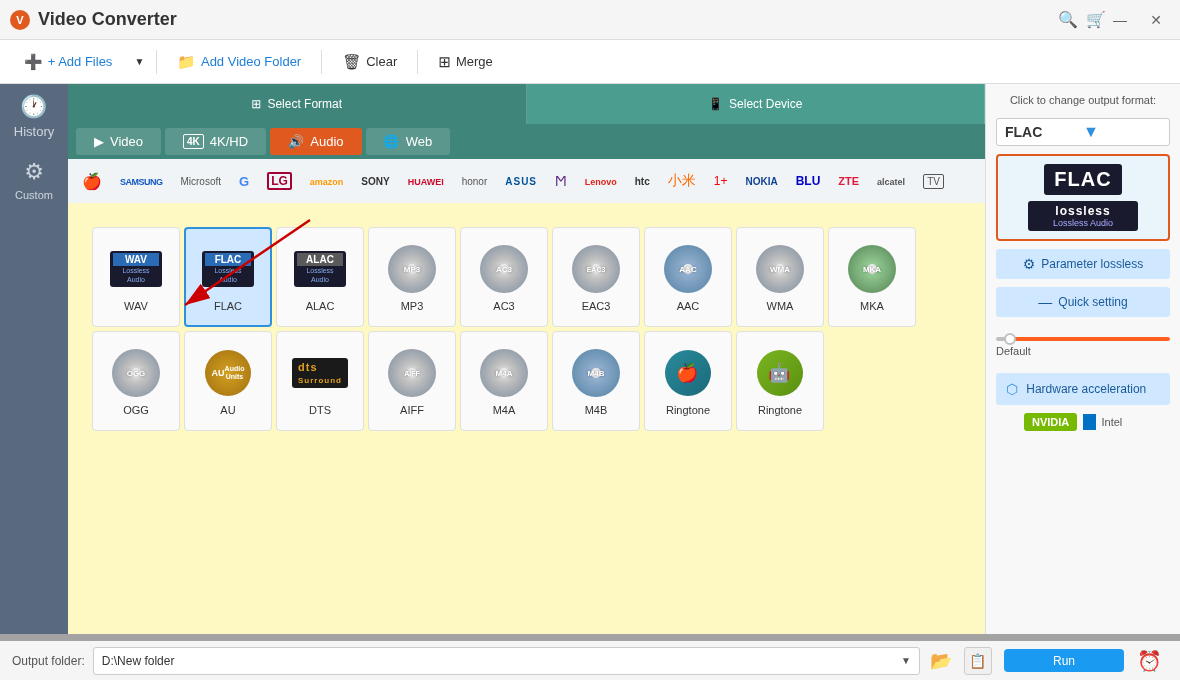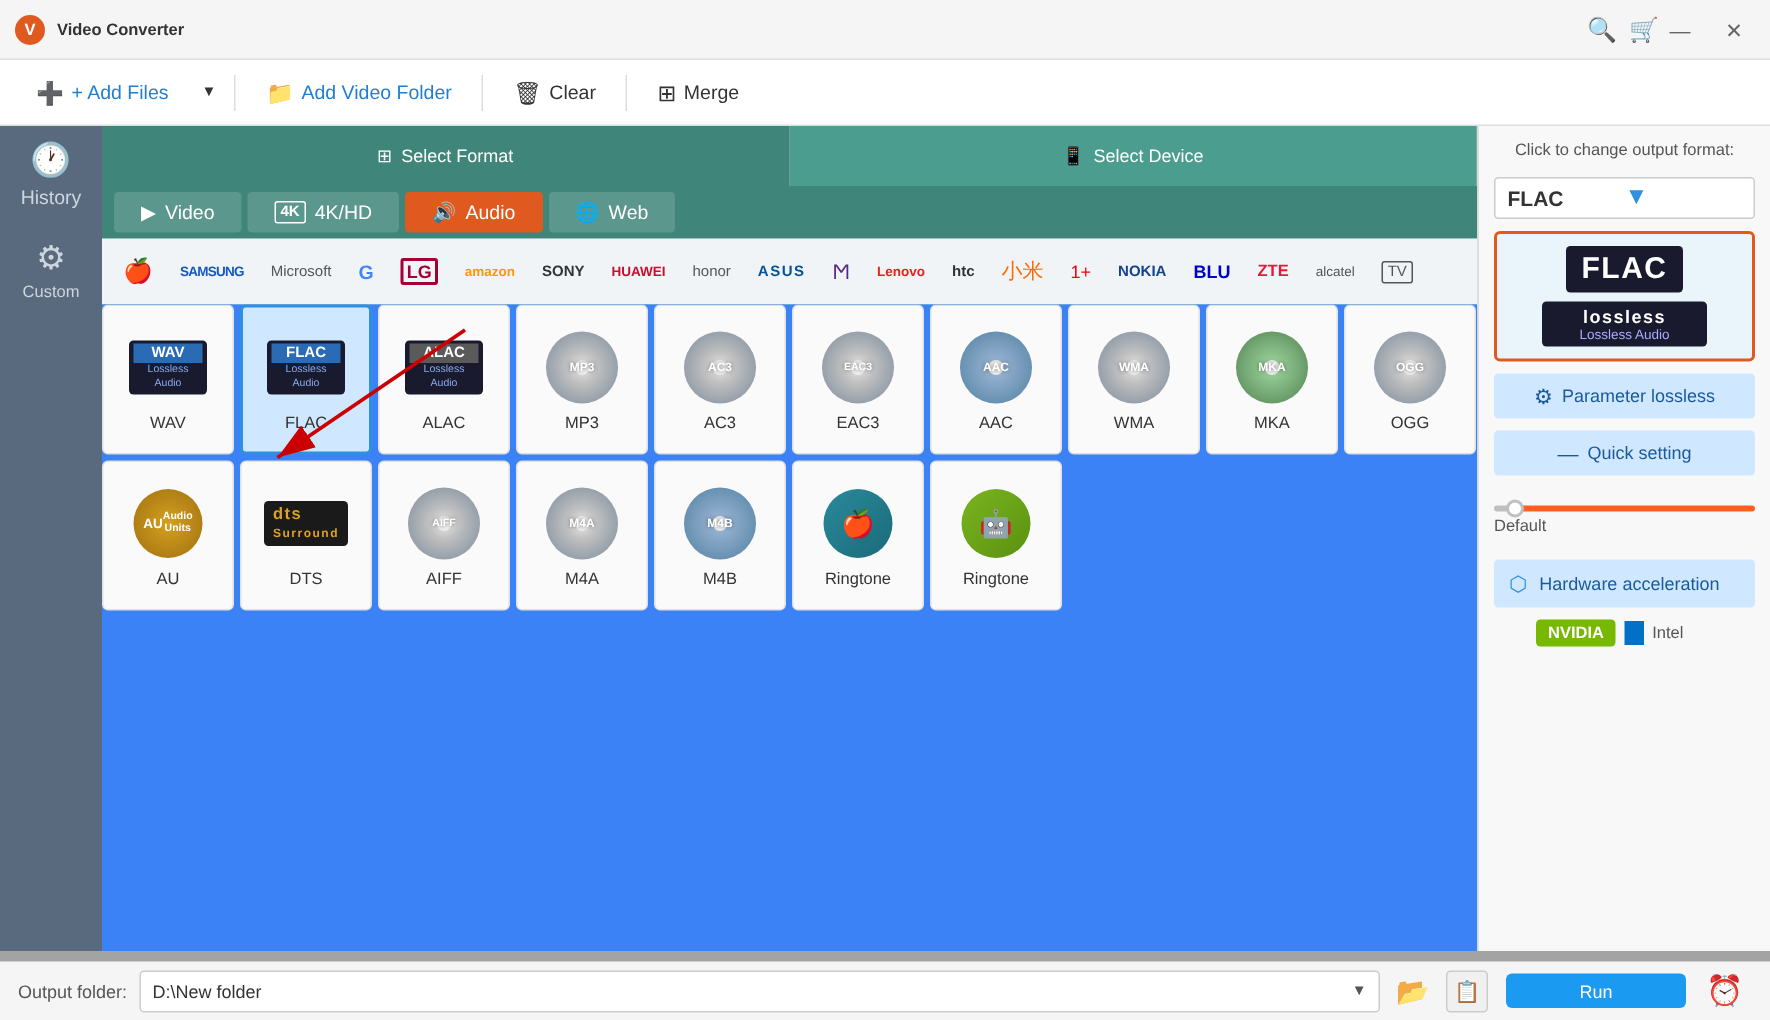--- a/index.html
+++ b/index.html
@@ -8,21 +8,21 @@
     .title-bar {
       background: #f5f5f5;
       height: 40px;
       display: flex;
       align-items: center;
       padding: 0 10px;
       border-bottom: 1px solid #ddd;
       user-select: none;
     }
     .title-bar-icon { width: 20px; height: 20px; background: #e05a20; border-radius: 50%; margin-right: 8px; display: flex; align-items: center; justify-content: center; }
-    .title-bar-title { font-size: 11px; color: #333; font-weight: 600; flex: 1; }
+    .title-bar-title { font-size: 18px; color: #333; font-weight: 600; flex: 1; }
     .title-bar-controls { display: flex; gap: 8px; margin-left: auto; }
     .title-bar-btn { width: 28px; height: 24px; border: none; background: none; cursor: pointer; font-size: 14px; color: #666; display: flex; align-items: center; justify-content: center; }
     .search-icon-tb, .cart-icon-tb { font-size: 16px; color: #555; cursor: pointer; margin-left: 10px; }
 
     .toolbar {
       background: #fff;
       height: 44px;
       display: flex;
       align-items: center;
       padding: 0 12px;
@@ -134,23 +134,23 @@
       font-size: 11px;
       color: #555;
       cursor: pointer;
       border-radius: 3px;
       white-space: nowrap;
     }
 
     
     .format-grid-container {
       flex: 1;
-      background: #3b82f6;
+      background: #fef9c3;
       overflow-y: auto;
-      padding: 0;
+      padding: 24px;
     }
     .format-grid {
       display: flex;
       flex-wrap: wrap;
       gap: 4px;
     }
     .format-item {
       width: 88px;
       height: 100px;
       border: 1px solid #e0e0e0;
@@ -443,21 +443,21 @@
     .brand-honor { font-size: 10px; color: #555; }
     .brand-asus { font-size: 10px; font-weight: bold; color: #00539b; letter-spacing: 1px; }
     .brand-moto { font-size: 14px; color: #5c2483; }
     .brand-lenovo { font-size: 9px; font-weight: bold; color: #e2231a; }
     .brand-htc { font-size: 10px; font-weight: bold; color: #333; }
     .brand-xiaomi { font-size: 14px; color: #ff6900; }
     .brand-oneplus { font-size: 12px; color: #f5010c; }
     .brand-nokia { font-size: 10px; font-weight: bold; color: #124191; }
     .brand-blu { font-size: 12px; font-weight: bold; color: #0000cc; }
     .brand-zte { font-size: 11px; font-weight: bold; color: #e31937; }
-    .brand-alcatel { font-size: 9px; color: #555; }
+    .brand-alcatel { font-size: 9px; color: #555; font-weight: bold; }
     .brand-tv { font-size: 10px; border: 1px solid #555; padding: 1px 3px; border-radius: 2px; color: #555; }
 
     .ringtone-icon {
       width: 46px;
       height: 46px;
       border-radius: 50%;
       background: linear-gradient(135deg, #2a8a9a, #1a6a7a);
       display: flex;
       align-items: center;
       justify-content: center;

